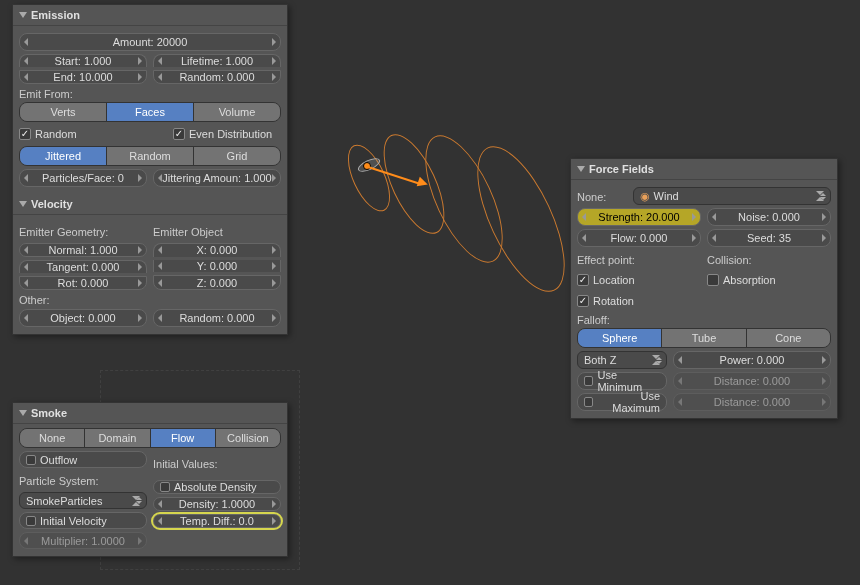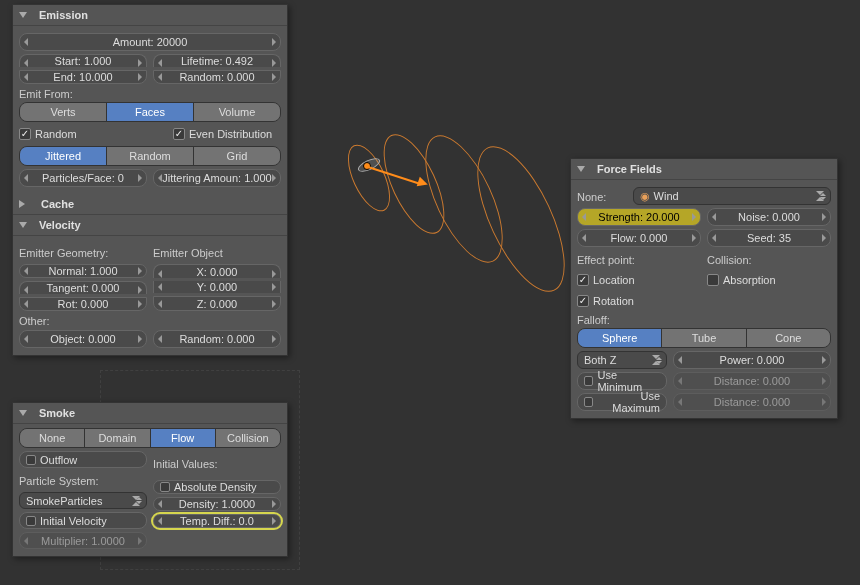--- a/index.html
+++ b/index.html
@@ -1,27 +1,27 @@
 <!DOCTYPE html>
 <html><head>
 <meta charset="utf-8">
 <style>
   * { margin: 0; padding: 0; box-sizing: border-box; font-family: -apple-system, BlinkMacSystemFont, "Segoe UI", sans-serif; font-size: 11px; user-select: none; }
   body { width: 860px; height: 585px; background: #323232; position: relative; overflow: hidden; }
   .panel { position: absolute; background: #555555; border: 1px solid #333; box-shadow: 2px 2px 6px rgba(0,0,0,.4); }
   .panel-section { padding: 4px 6px; }
-  .panel-header { display: flex; align-items: center; gap: 12px; color: #e0e0e0; font-weight: bold; padding: 4px 6px; cursor: pointer; border-bottom: 1px solid #444; }
+  .panel-header { display: flex; align-items: center; gap: 4px; color: #e0e0e0; font-weight: bold; padding: 4px 6px; cursor: pointer; border-bottom: 1px solid #444; }
   .tri { display: inline-block; width: 0; height: 0; border-left: 4px solid transparent; border-right: 4px solid transparent; border-top: 6px solid #aaa; }
   .tri.right { border-top: 4px solid transparent; border-bottom: 4px solid transparent; border-left: 6px solid #aaa; }
   .numfield { background: #4a4a4a; border: 1px solid #666; border-radius: 8px; color: #ddd; height: 18px; display: flex; align-items: center; justify-content: center; position: relative; flex: 1; cursor: ew-resize; }
   .numfield .lab { flex: 1; text-align: center; }
   .numfield::before, .numfield::after { content: ""; position: absolute; width: 0; height: 0; border-top: 4px solid transparent; border-bottom: 4px solid transparent; }
   .numfield::before { left: 4px; border-right: 4px solid #999; }
   .numfield::after { right: 4px; border-left: 4px solid #999; }
-  .numfield.top { border-radius: 8px 8px 0 0; border-bottom: none; align-items: flex-end; }
+  .numfield.top { border-radius: 8px 8px 0 0; border-bottom: none; }
   .numfield.bot { border-radius: 0 0 8px 8px; }
   .row { display: flex; gap: 6px; margin: 3px 0; }
   .label { color: #ccc; margin: 4px 0 2px; }
   .check { display: flex; align-items: center; gap: 4px; color: #ddd; margin: 3px 0; }
   .check .box { width: 12px; height: 12px; border: 1px solid #888; border-radius: 2px; display: flex; align-items: center; justify-content: center; background: #3a3a3a; }
   .check .box.on::after { content: "✓"; color: #eee; font-size: 10px; line-height: 10px; }
   .seg { display: flex; border: 1px solid #333; border-radius: 8px; overflow: hidden; }
   .seg .btn { flex: 1; text-align: center; background: #737373; color: #ddd; height: 18px; line-height: 18px; border-right: 1px solid #333; cursor: pointer; }
   .seg .btn:last-child { border-right: none; }
   .seg .btn.active { background: #5680C2; color: #fff; }
@@ -76,21 +76,21 @@
       <div class="col">
         <div class="numfield top">
             <span class="lab">Start: 1.000</span>
           </div>
         <div class="numfield bot">
             <span class="lab">End: 10.000</span>
           </div>
       </div>
       <div class="col">
         <div class="numfield top">
-            <span class="lab">Lifetime: 0.492</span>
+            <span class="lab">Lifetime: 1.000</span>
           </div>
         <div class="numfield bot">
             <span class="lab">Random: 0.000</span>
           </div>
       </div>
     </div>
     <div class="label">Emit From:</div>
     <div class="seg">
       <div class="btn">Verts</div>
       <div class="btn active">Faces</div>
@@ -114,24 +114,20 @@
     <div class="row">
       <div class="numfield">
           <span class="lab">Particles/Face: 0</span>
         </div>
       <div class="numfield">
           <span class="lab">Jittering Amoun: 1.000</span>
         </div>
     </div>
   </div>
 
-  <div class="panel-header">
-    <span class="tri right"></span>
-    <span>Cache</span>
-  </div>
 
   <div class="panel-header">
     <span class="tri"></span>
     <span>Velocity</span>
   </div>
   <div class="panel-section">
     <div class="row">
       <div class="col">
         <div class="label">Emitter Geometry:</div>
         <div class="numfield">

